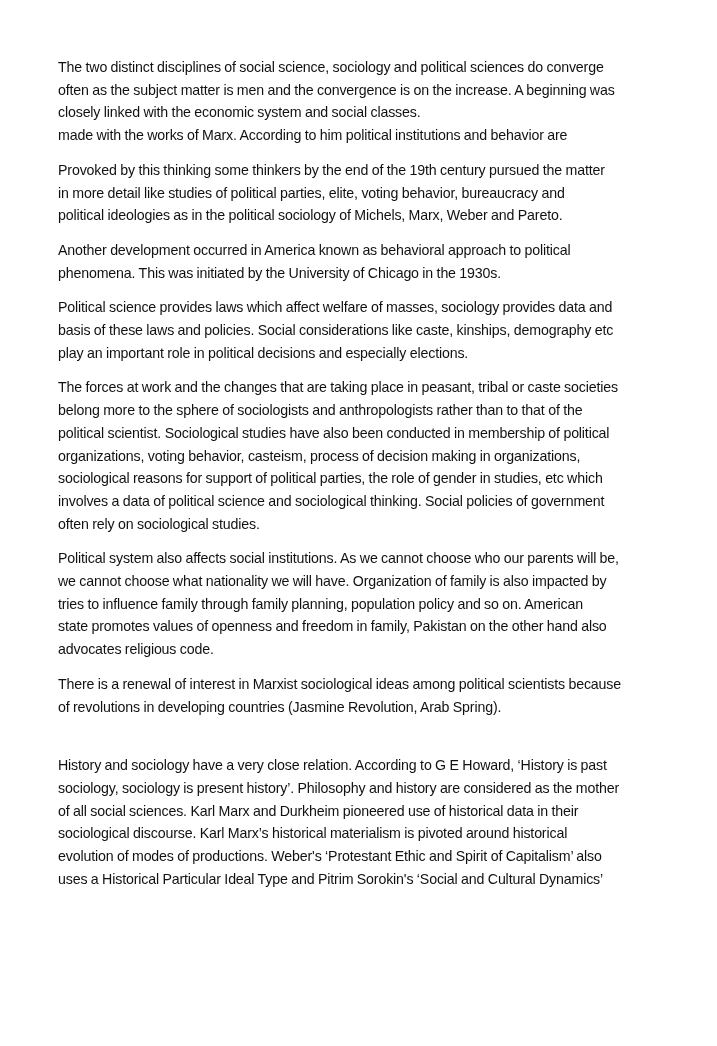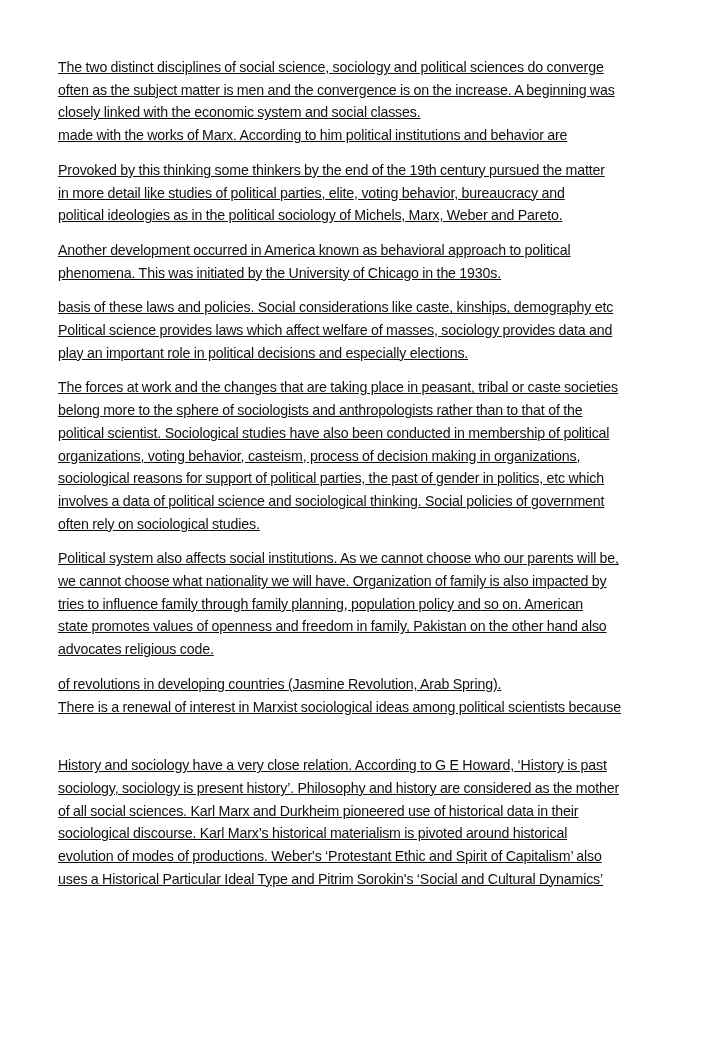--- a/index.html
+++ b/index.html
@@ -24,21 +24,20 @@
     .para {
       margin: 0 0 12px 0;
       font-size: 14.2px;
       line-height: 22.7px;
       letter-spacing: -0.15px;
       word-spacing: -0.3px;
     }
     .line {
       display: block;
       white-space: nowrap;
-      text-decoration: underline;
     }
     .spacer {
       height: 24px;
     }
     .heading {
       margin: 0 0 12px 0;
       font-size: 18.5px;
       line-height: 26px;
       font-weight: bold;
       text-decoration: underline;
@@ -65,46 +64,46 @@
     <span class="line">in more detail like studies of political parties, elite, voting behavior, bureaucracy and</span>
     <span class="line">political ideologies as in the political sociology of Michels, Marx, Weber and Pareto.</span>
   </p>
 
   <p class="para">
     <span class="line">Another development occurred in America known as behavioral approach to political</span>
     <span class="line">phenomena. This was initiated by the University of Chicago in the 1930s.</span>
   </p>
 
   <p class="para">
+    <span class="line">Political science provides laws which affect welfare of masses, sociology provides data and</span>
     <span class="line">basis of these laws and policies. Social considerations like caste, kinships, demography etc</span>
-    <span class="line">Political science provides laws which affect welfare of masses, sociology provides data and</span>
     <span class="line">play an important role in political decisions and especially elections.</span>
   </p>
 
   <p class="para">
     <span class="line">The forces at work and the changes that are taking place in peasant, tribal or caste societies</span>
     <span class="line">belong more to the sphere of sociologists and anthropologists rather than to that of the</span>
     <span class="line">political scientist. Sociological studies have also been conducted in membership of political</span>
     <span class="line">organizations, voting behavior, casteism, process of decision making in organizations,</span>
-    <span class="line">sociological reasons for support of political parties, the past of gender in politics, etc which</span>
+    <span class="line">sociological reasons for support of political parties, the role of gender in studies, etc which</span>
     <span class="line">involves a data of political science and sociological thinking. Social policies of government</span>
     <span class="line">often rely on sociological studies.</span>
   </p>
 
   <p class="para">
     <span class="line">Political system also affects social institutions. As we cannot choose who our parents will be,</span>
     <span class="line">we cannot choose what nationality we will have. Organization of family is also impacted by</span>
     <span class="line">tries to influence family through family planning, population policy and so on. American</span>
     <span class="line">state promotes values of openness and freedom in family, Pakistan on the other hand also</span>
     <span class="line">advocates religious code.</span>
   </p>
 
   <p class="para">
+    <span class="line">There is a renewal of interest in Marxist sociological ideas among political scientists because</span>
     <span class="line">of revolutions in developing countries (Jasmine Revolution, Arab Spring).</span>
-    <span class="line">There is a renewal of interest in Marxist sociological ideas among political scientists because</span>
   </p>
 
   <div class="spacer"></div>
 
 
   <p class="para">
     <span class="line">History and sociology have a very close relation. According to G E Howard, ‘History is past</span>
     <span class="line">sociology, sociology is present history’. Philosophy and history are considered as the mother</span>
     <span class="line">of all social sciences. Karl Marx and Durkheim pioneered use of historical data in their</span>
     <span class="line">sociological discourse. Karl Marx’s historical materialism is pivoted around historical</span>

